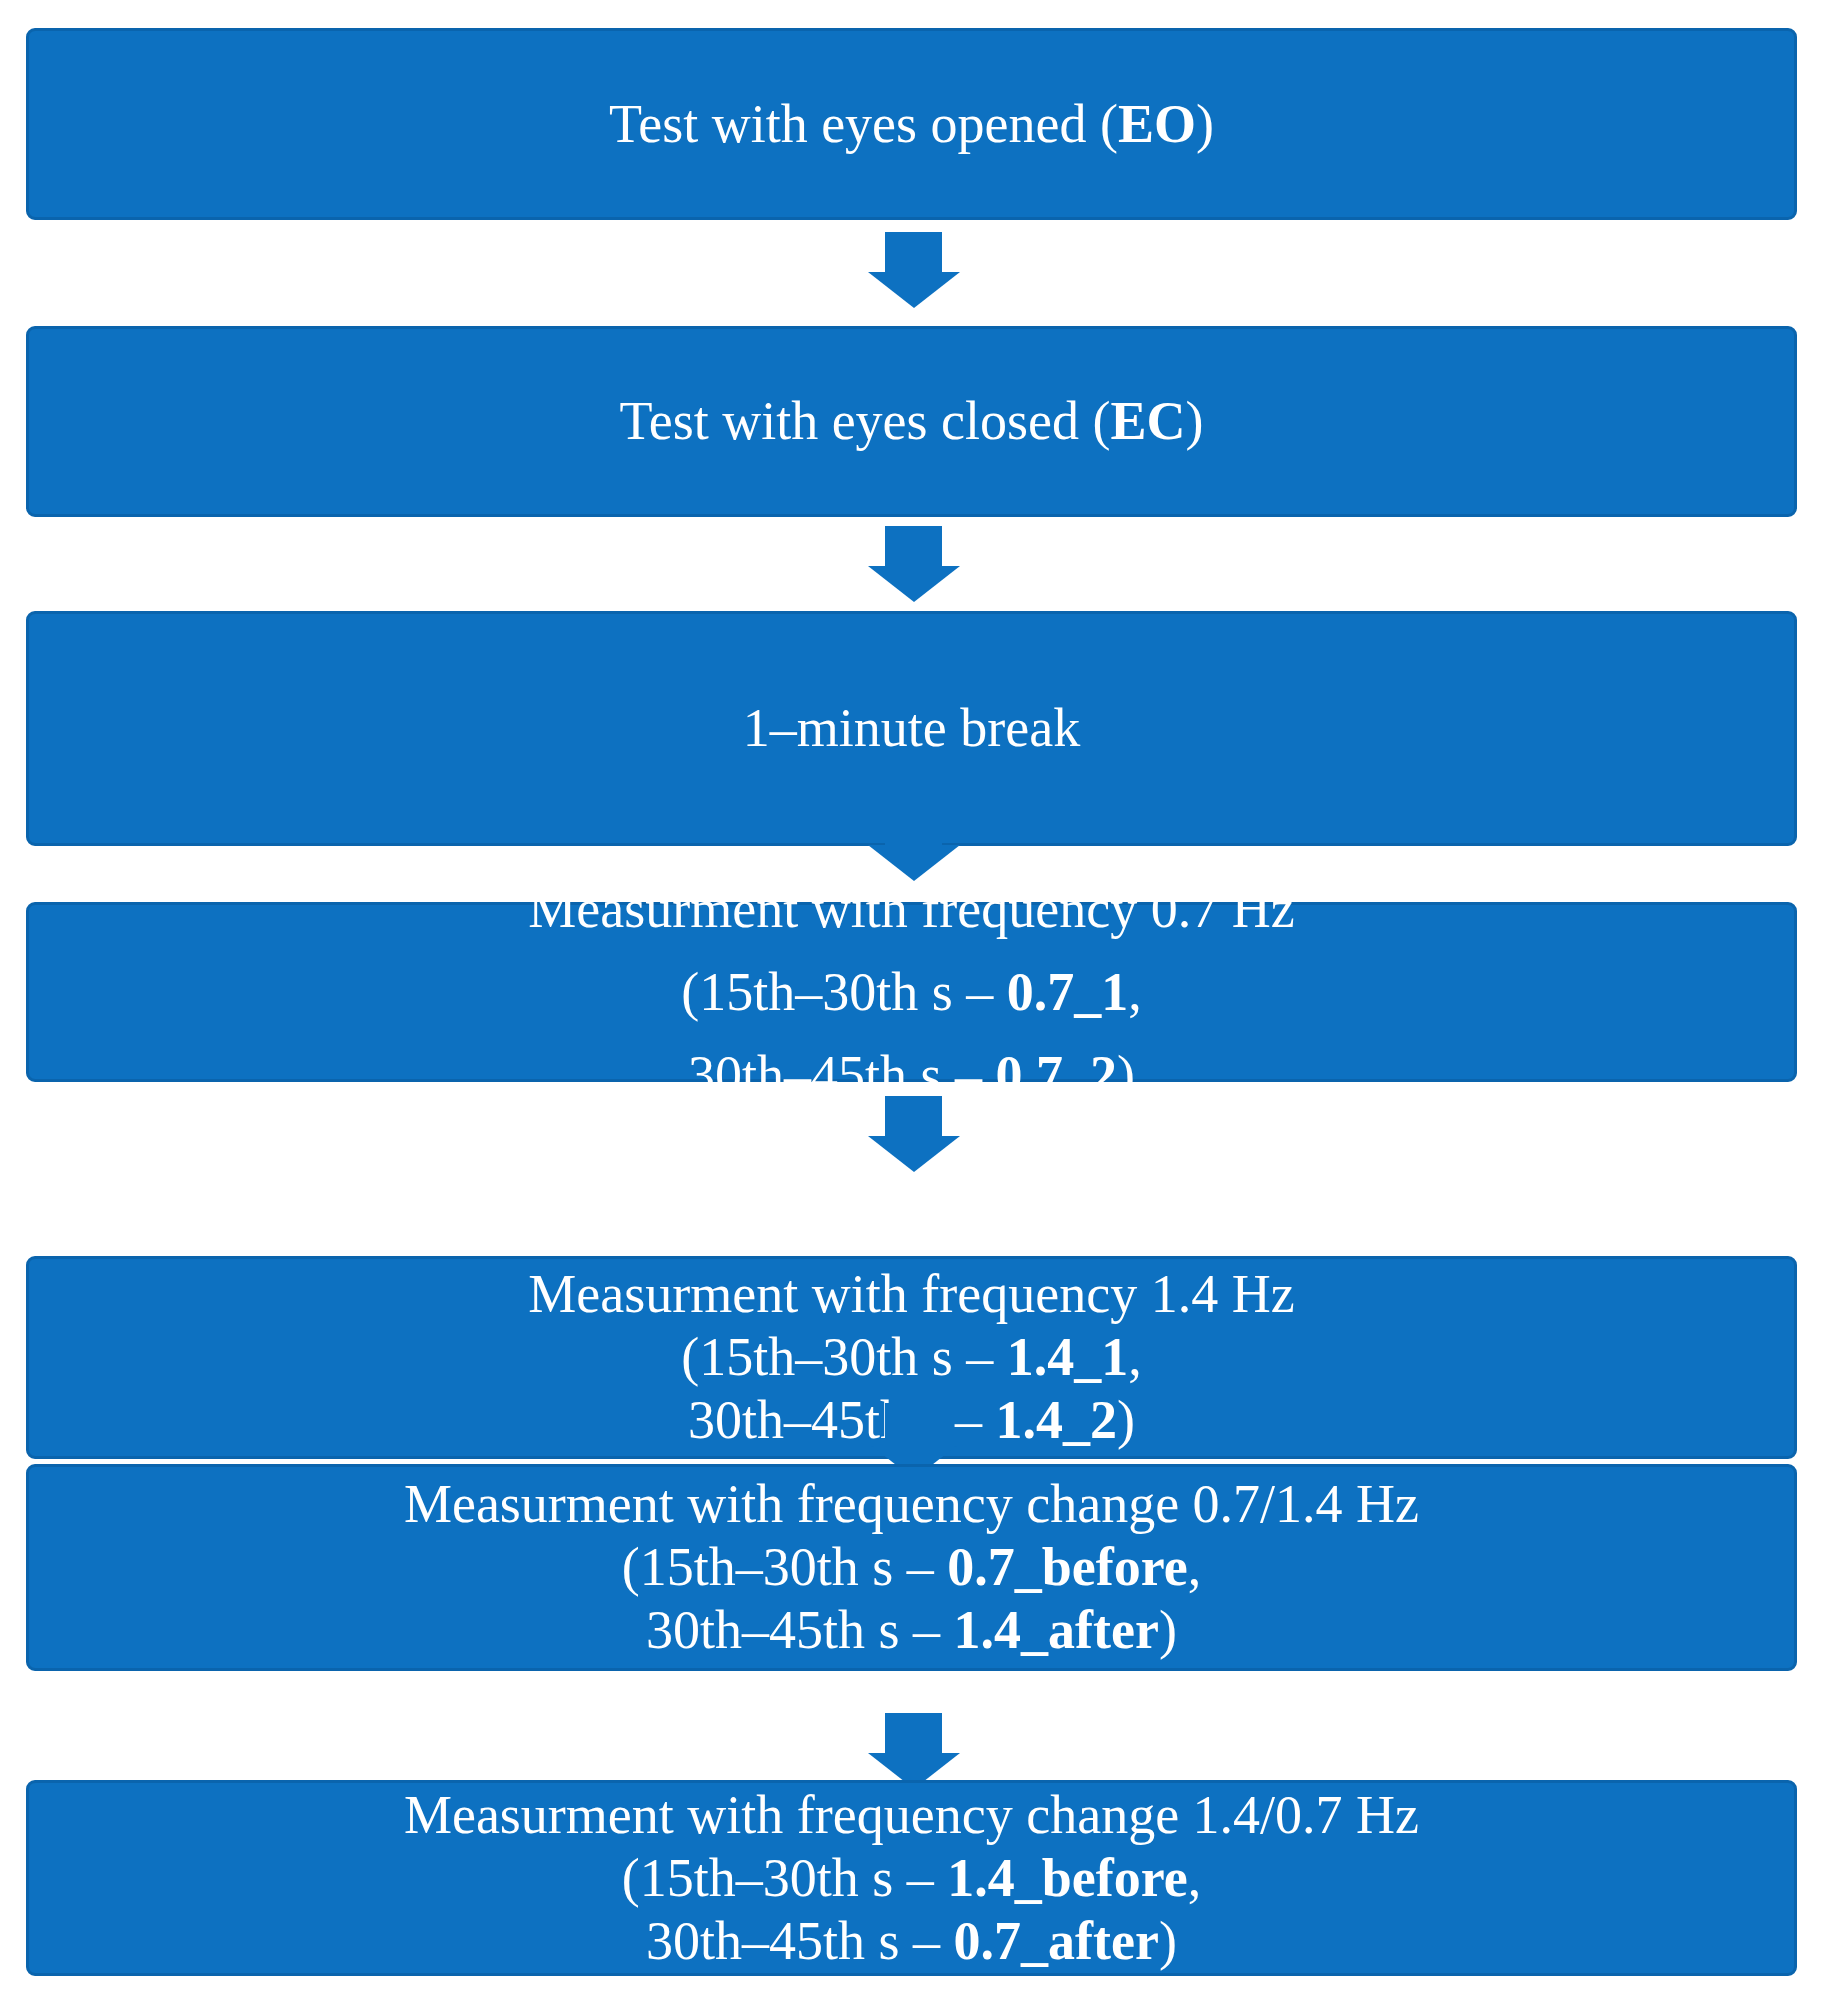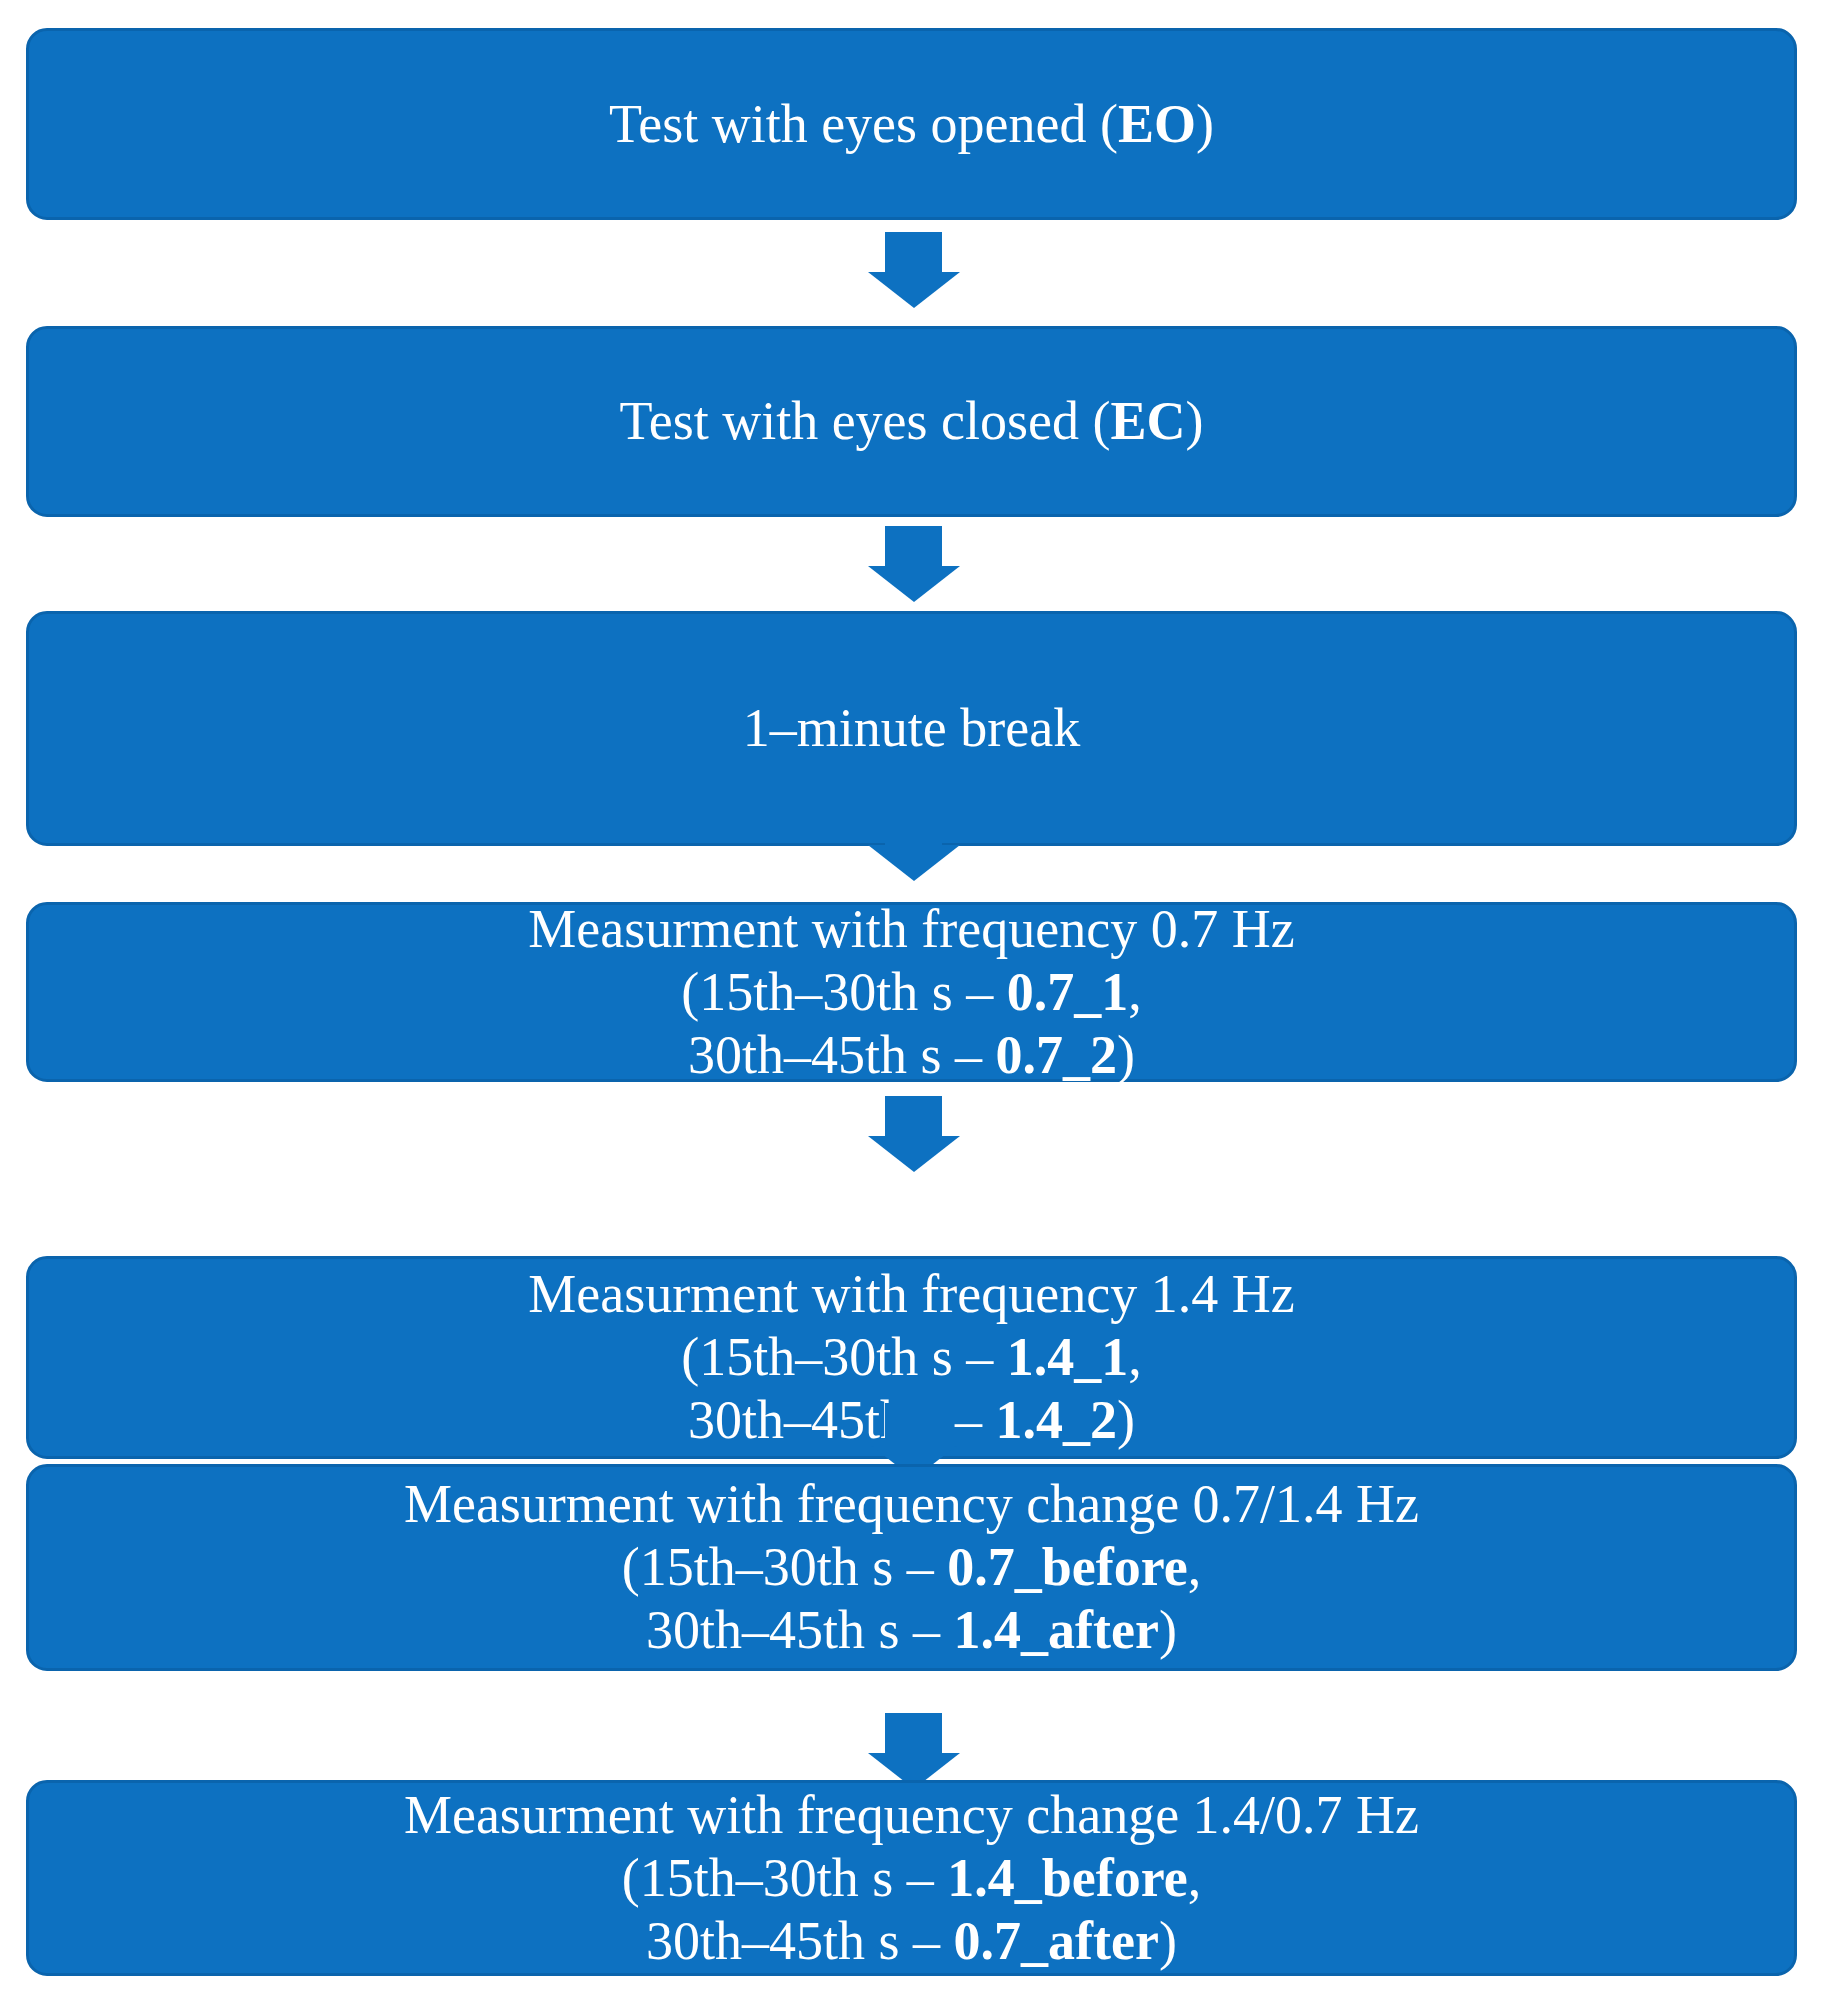--- a/index.html
+++ b/index.html
@@ -18,38 +18,38 @@
     background: var(--bg);
     font-family: "Liberation Serif", "DejaVu Serif", serif;
     overflow: hidden;
   }
   .flow-box {
     position: absolute;
     left: 26px;
     width: 1771px;
     background: var(--box-fill);
     border: 3px solid var(--box-border);
-    border-radius: 21px;
+    border-radius: 9px;
     color: var(--text);
     display: flex;
     flex-direction: column;
     justify-content: center;
     align-items: center;
     text-align: center;
     font-size: 54px;
     line-height: 63px;
   }
   .flow-box .line { white-space: pre-wrap; }
   .flow-box .b { font-weight: bold; }
 
   
   .s0 { top: 28px;   height: 192px; }
   .s1 { top: 326px;  height: 191px; }
   .s2 { top: 611px;  height: 235px; }
-  .s3 { top: 902px; height: 180px; }
+  .s3 { top: 902px; height: 180px; gap: 20px; }
   .s4 { top: 1256px; height: 203px; }
   .s5 { top: 1464px; height: 207px; }
   .s6 { top: 1780px; height: 196px; }
 
   .arrow {
     position: absolute;
     left: 868px;
     width: 91px;
     height: 76px;
   }

